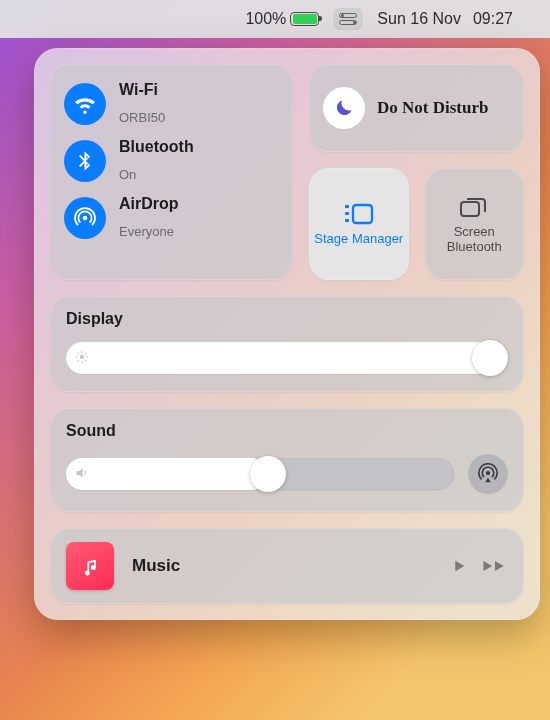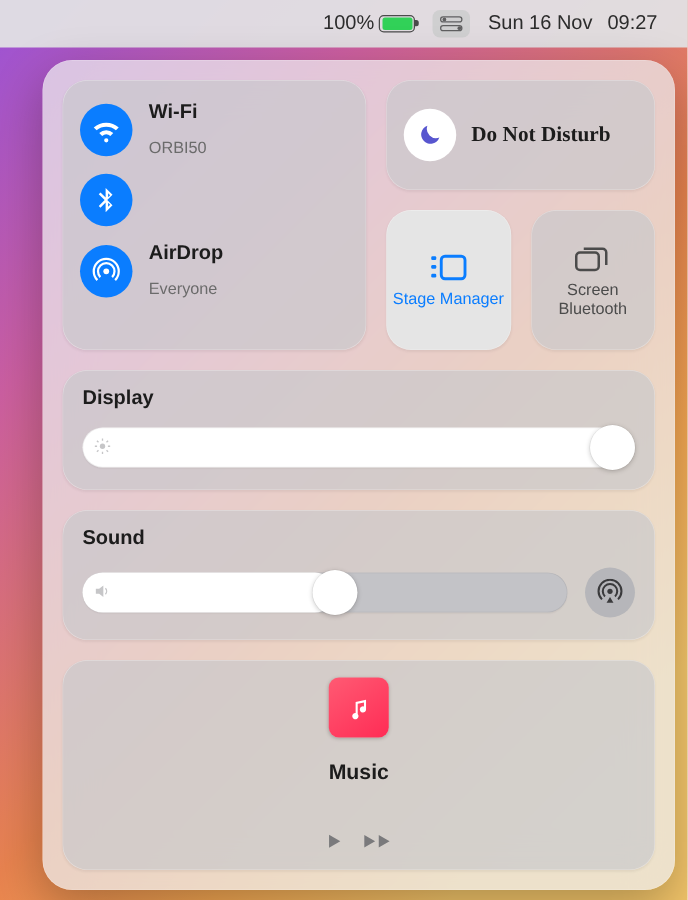--- a/index.html
+++ b/index.html
@@ -8,21 +8,21 @@
       font-family: -apple-system, "SF Pro Text", "Helvetica Neue", Arial, sans-serif;
       background: linear-gradient(135deg, #9a52d6 0%, #cc5fa0 25%, #e8834f 55%, #f4a752 70%, #f4c66a 85%);
       position: relative; overflow: hidden;
       padding-top: 38px;
     }
     
     .menubar {
       position: absolute; top: 0; left: 0; right: 0; height: 38px;
       display: flex; align-items: center; justify-content: flex-end; gap: 14px;
       background: rgba(226,226,228,0.95);
-      padding-right: 24px; font-size: 16px; color: #2c2c2c;
+      padding-right: 37px; font-size: 16px; color: #2c2c2c;
     }
     .mb-item { display: flex; align-items: center; gap: 4px; }
     .battery-pct { font-size: 16px; color: #2c2c2c; }
     .battery-icon { width: 29px; height: 14px; border: 1.5px solid #4a4a4a; border-radius: 4px; position: relative; }
     .battery-icon::after { content:""; position:absolute; right:-4px; top:3px; width:3px; height:5px; background:#4a4a4a; border-radius: 0 2px 2px 0; }
     .battery-fill { position:absolute; left:1.2px; top:1.2px; bottom:1.2px; width: calc(100% - 2.4px); background:#31d158; border-radius:2px; }
     .cc-pill { width:30px; height:22px; background:#cfcfd0; border-radius:6px; display:flex; align-items:center; justify-content:center; }
     .cc-dots { width:18px; height:14px; position:relative; }
     .cc-dots .row { position:absolute; left:0; right:0; height:5px; display:flex; align-items:center; }
     .cc-dots .row.top { top:1px; } .cc-dots .row.bot { bottom:1px; }
@@ -73,21 +73,21 @@
     .slider-title { font-size:16px; font-weight:600; color:#1c1c1c; margin-bottom:14px; }
     .slider-track { height:32px; border-radius:16px; background:#fff; position:relative; box-shadow: inset 0 0 0 .6px rgba(0,0,0,.07), 0 1px 1px rgba(0,0,0,.05); }
     .slider-fill { position:absolute; left:0; top:0; bottom:0; border-radius:16px; background:#fff; }
     .slider-thumb { position:absolute; top:-2px; width:36px; height:36px; border-radius:50%; background:#fff; box-shadow:0 1px 4px rgba(0,0,0,.22), 0 0 0 .5px rgba(0,0,0,.06); }
     .slider-ico { position:absolute; left:8px; top:50%; transform:translateY(-50%); width:18px; height:18px; color:#c5c5c6; }
     .sound-grid { display:flex; align-items:center; gap:14px; }
     .sound-grid .slider-track { flex:1; background: #c3c3c7; }
     .sound-grid .slider-fill { background:#fff; }
     .airplay-btn { width:40px; height:40px; border-radius:50%; background:#b6b6ba; display:flex; align-items:center; justify-content:center; }
 
-    .music-card { margin-top:16px; padding:14px 16px; display:flex; align-items:center; gap:18px;flex-direction:column; }
+    .music-card { margin-top:16px; padding:14px 16px; display:flex; align-items:center; gap:18px; }
     .music-art { width:48px; height:48px; border-radius:8px; background:linear-gradient(145deg,#ff5a73,#ff2c55); display:flex; align-items:center; justify-content:center; box-shadow:0 1px 3px rgba(0,0,0,.2); }
     .music-note { width:20px; height:22px; }
     .music-title { font-size:17px; font-weight:600; color:#1c1c1c; }
     .music-spacer { flex:1; }
     .music-ctrls { display:flex; gap:14px; align-items:center; color:#7a7a7c; }
   </style>
 </head>
 <body>
 
 <div class="menubar">
@@ -129,20 +129,24 @@
         <div>
           <div class="conn-label">Wi-Fi</div>
           <div class="conn-sub">ORBI50</div>
         </div>
       </div>
       <div class="conn-item">
         <div class="circle-icon">
           <svg class="ci-svg" viewBox="0 0 24 24">
               <path d="M12.8 12 17 7.8 11.5 2.3V10L7.4 5.9 6 7.3 10.7 12 6 16.7l1.4 1.4L11.5 14v7.7L17 16.2 12.8 12zm.7-5.4 1.6 1.6-1.6 1.6V6.6zm0 10.8v-3.2l1.6 1.6-1.6 1.6z"></path>
             </svg>
+        </div>
+        <div>
+          <div class="conn-label">Bluetooth</div>
+          <div class="conn-sub">On</div>
         </div>
       </div>
       <div class="conn-item">
         <div class="circle-icon">
           <svg class="ci-svg" viewBox="0 0 24 24">
               <circle cx="12" cy="12" r="2.3"></circle>
               <path fill="none" stroke="#fff" stroke-width="1.8" d="M7.3 16.7a6.6 6.6 0 1 1 9.4 0M4.9 19.1a10 10 0 1 1 14.2 0"></path>
             </svg>
         </div>
         <div>

